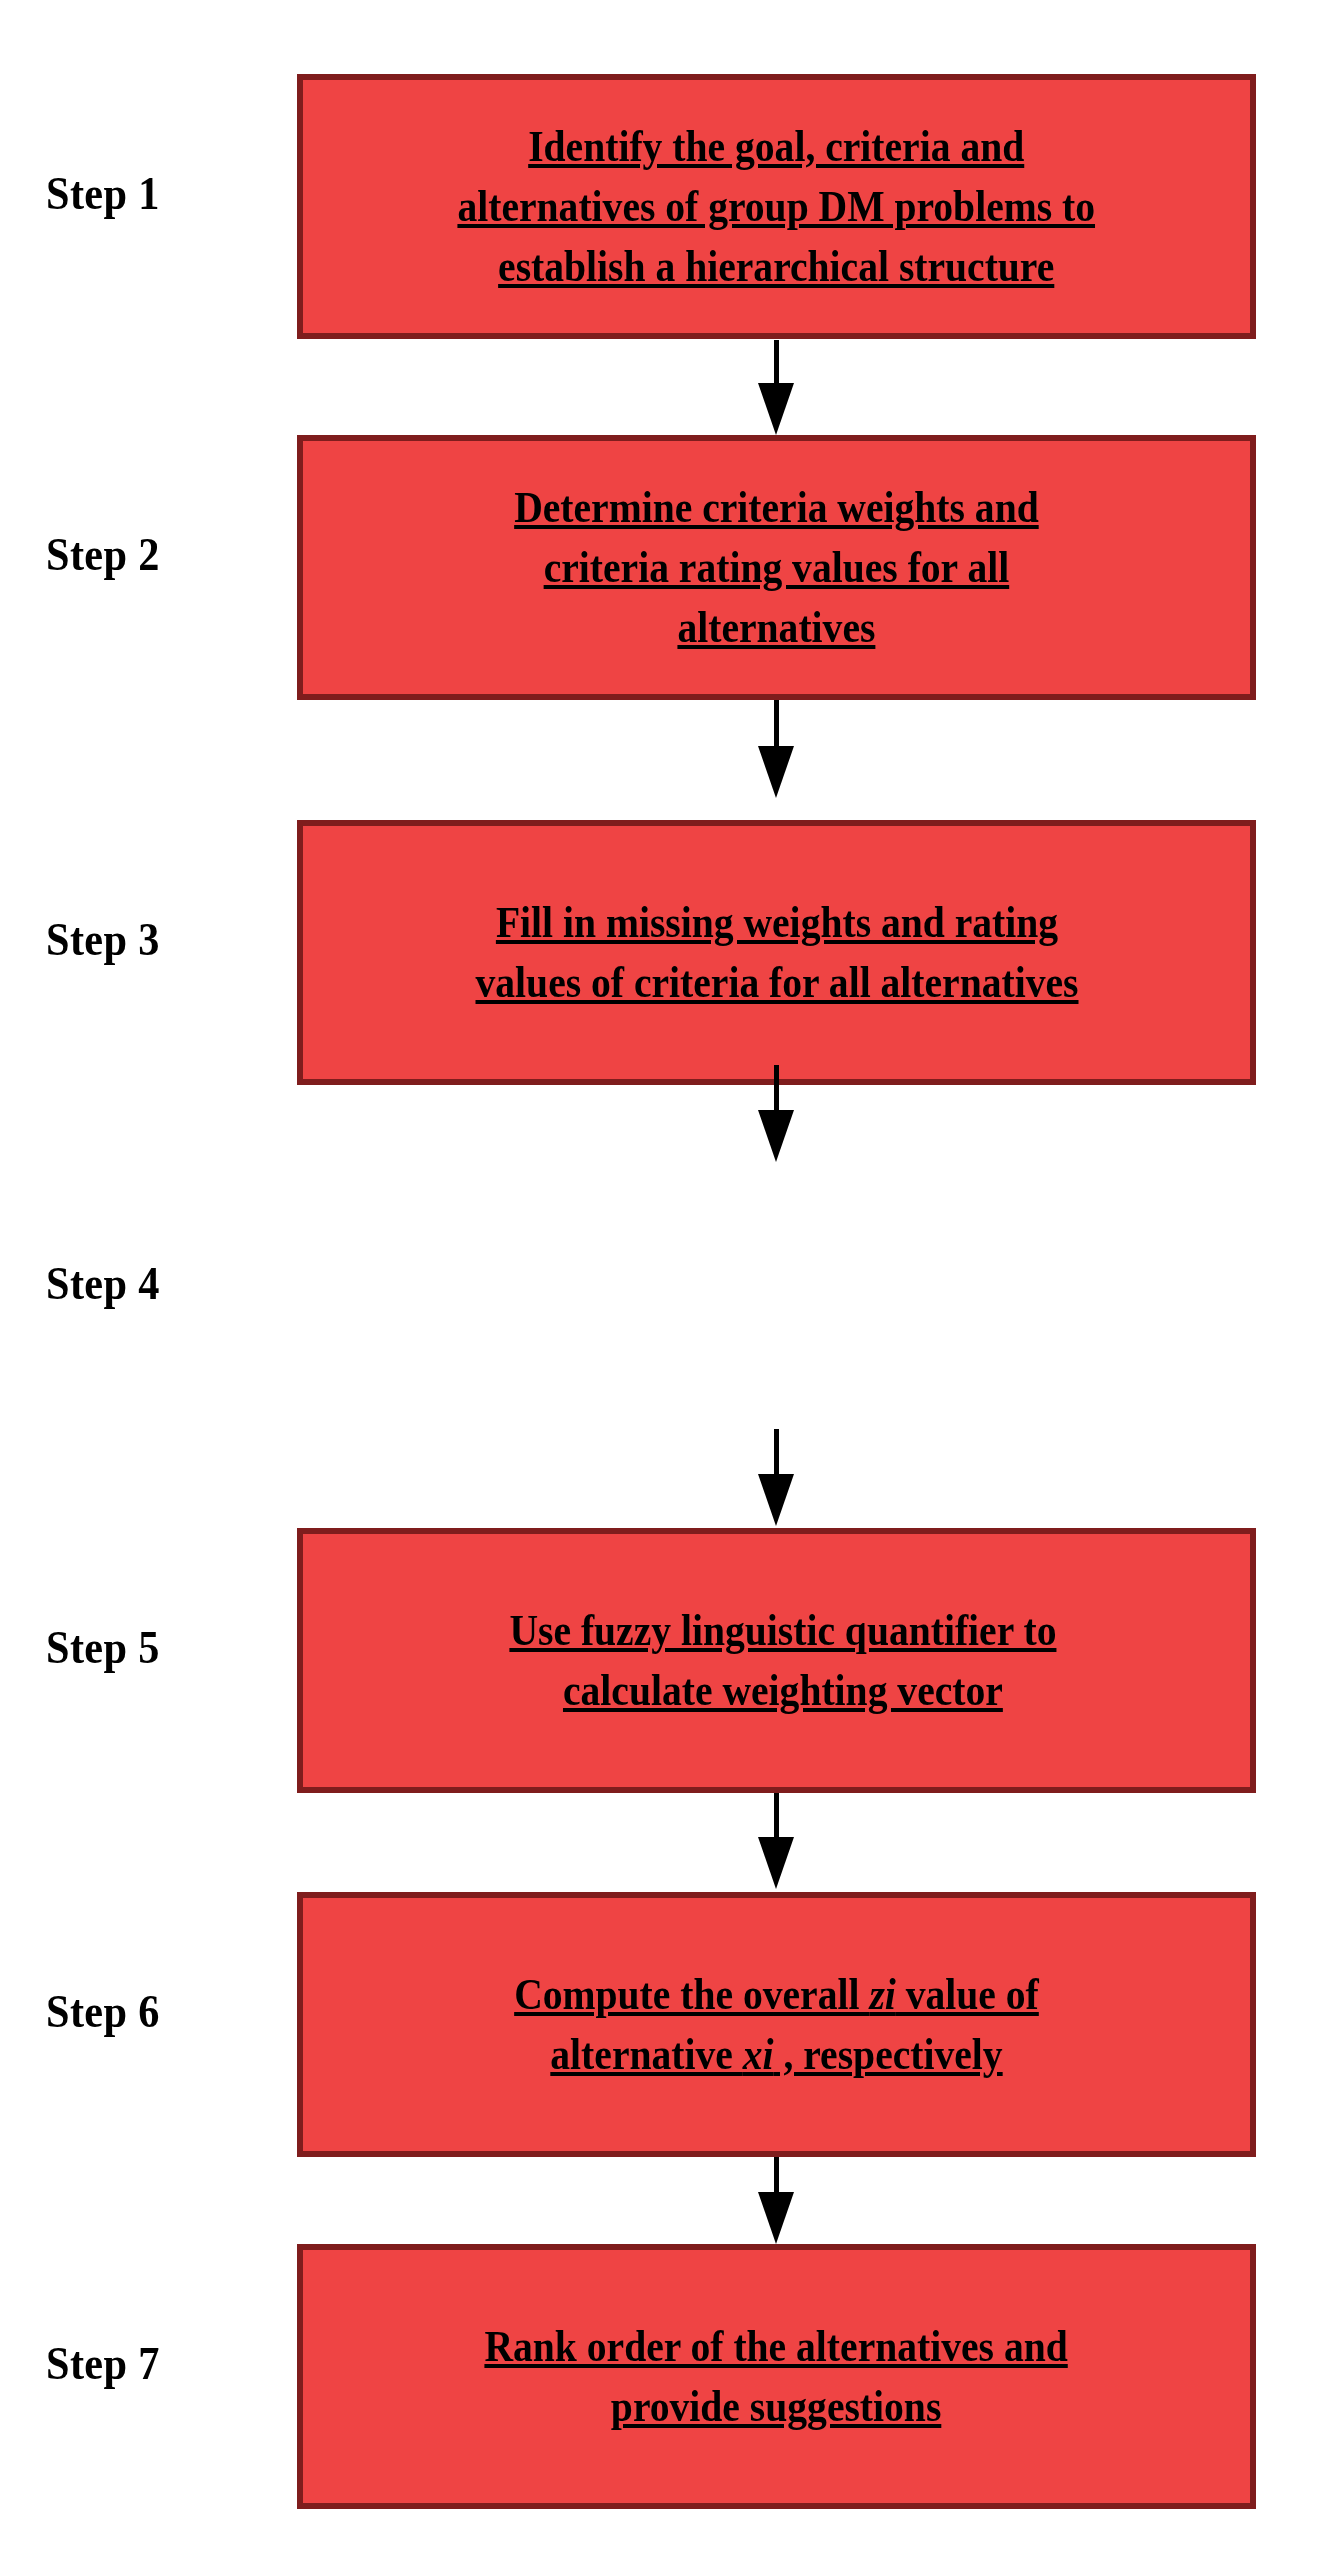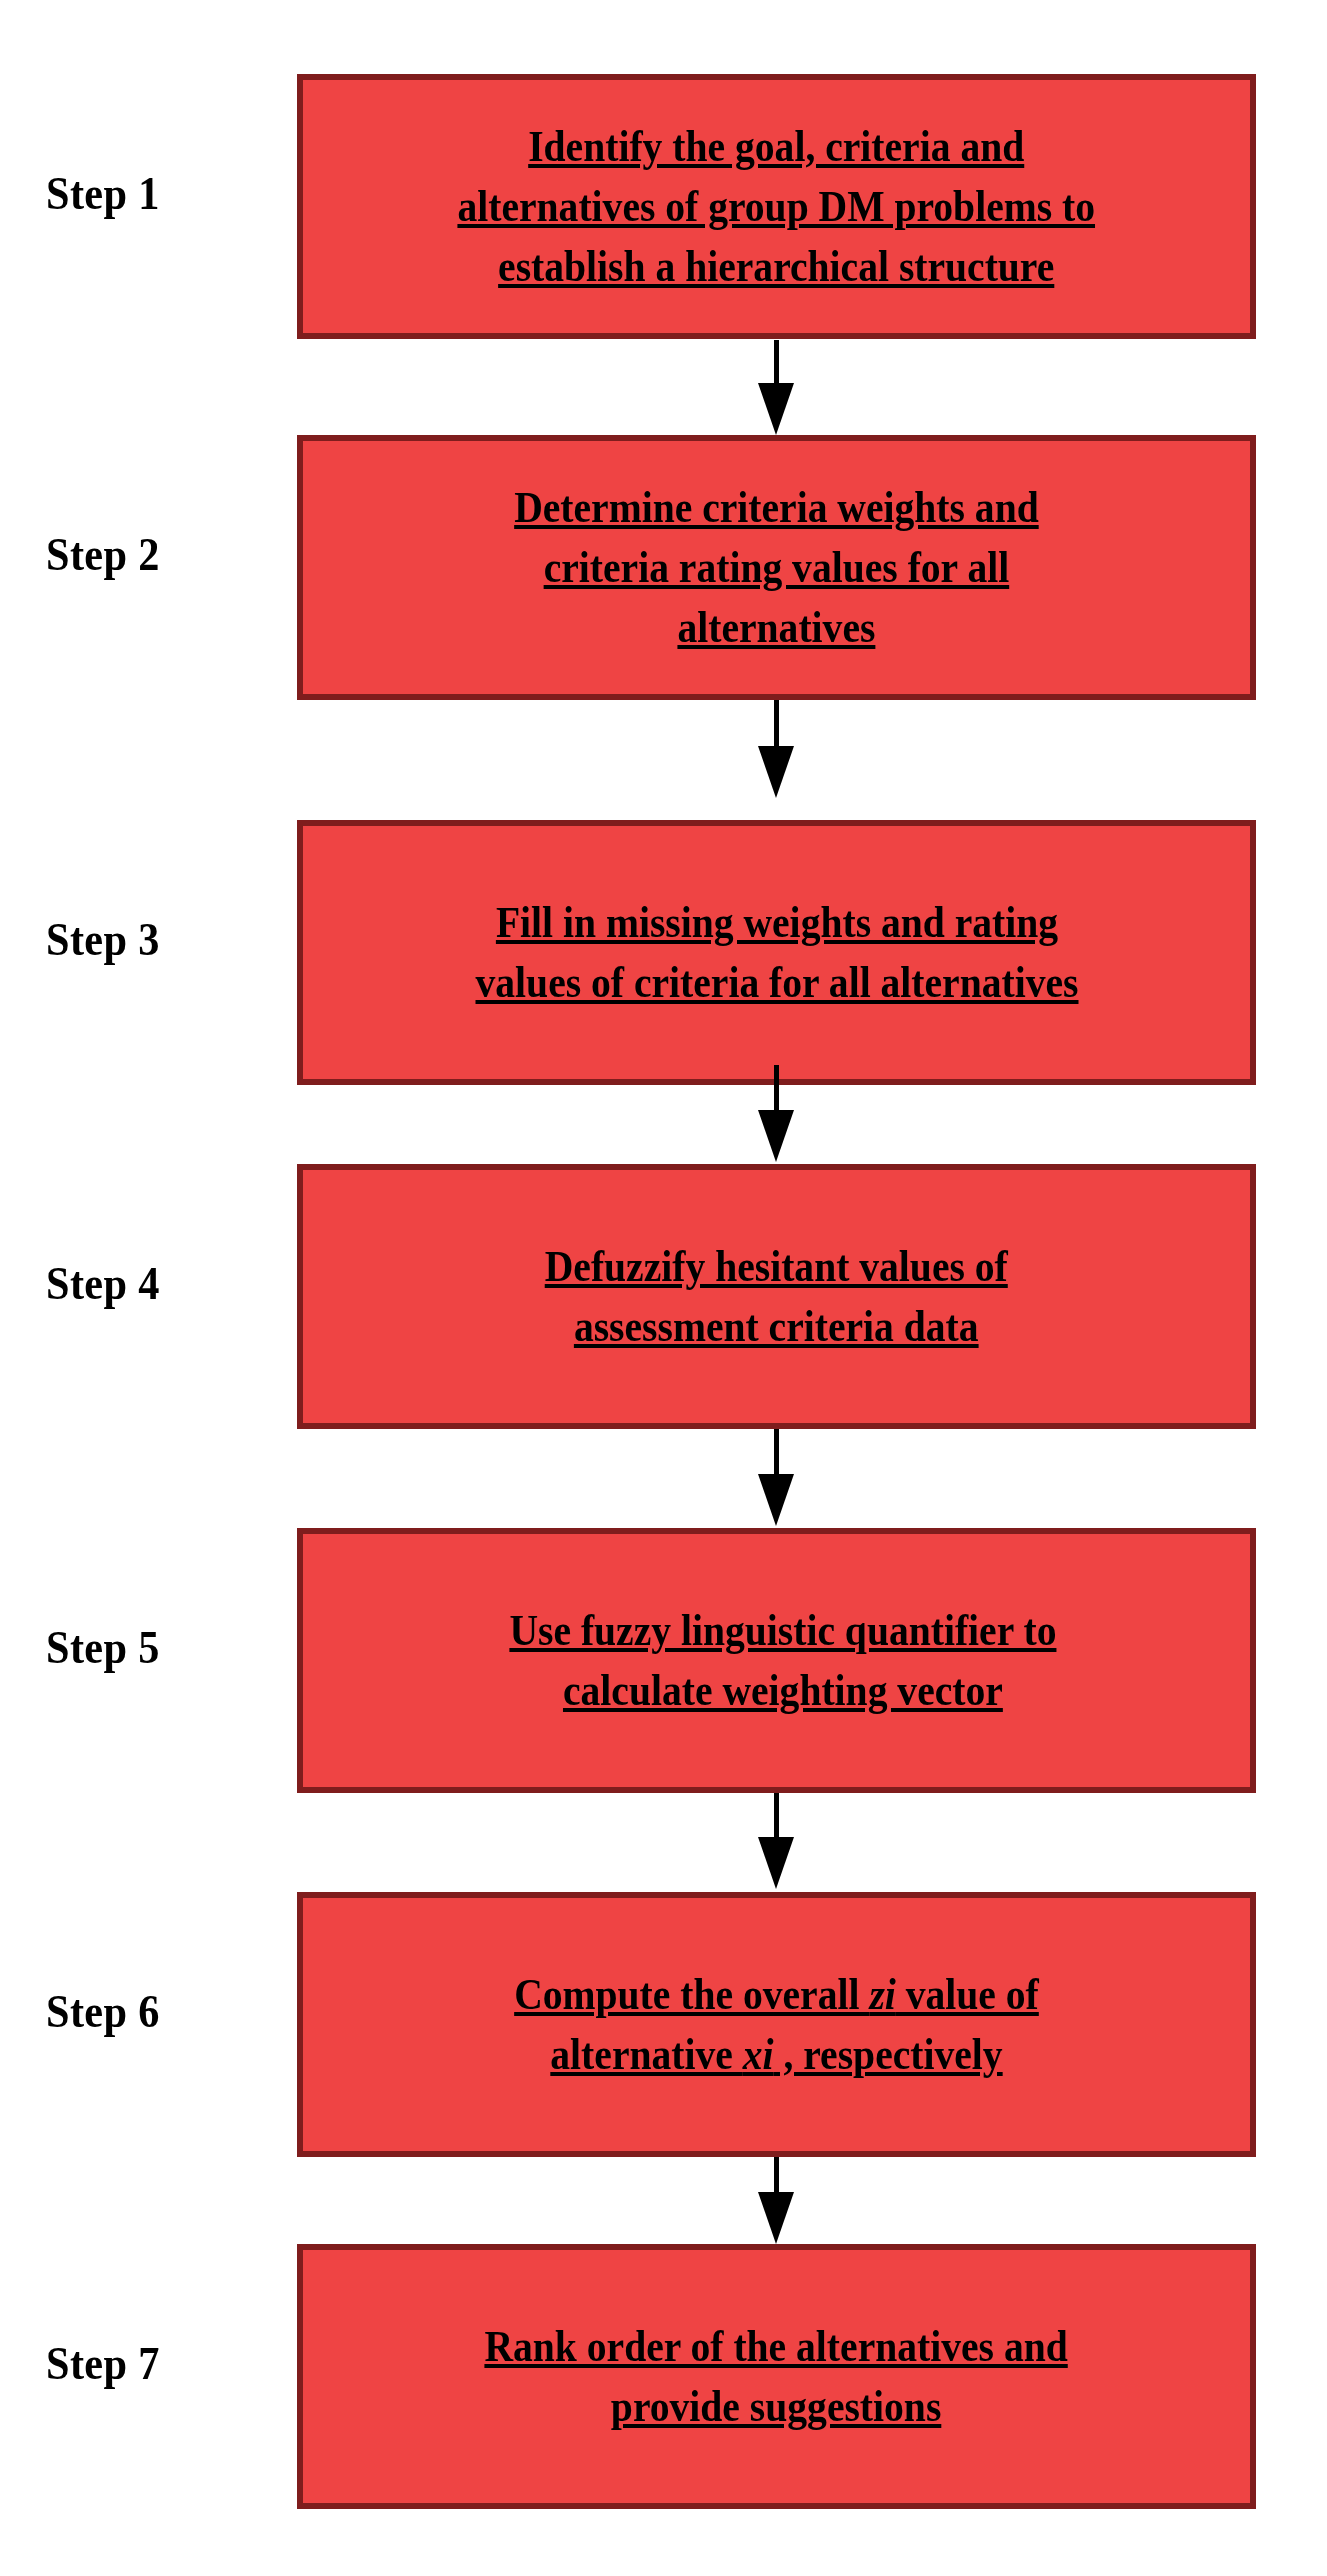--- a/index.html
+++ b/index.html
@@ -131,23 +131,20 @@
     </div>
   </div>
 
   <div class="connector" style="top:1065px;height:99px;">
     <div class="shaft" style="height:48px;"></div>
     <div class="head" style="top:45px;"></div>
   </div>
 
   <div class="step-row" style="top:1164px;height:234px;">
     <div class="step-label" style="top:93px;">Step 4</div>
-    <div class="step-box" style="top:0px;height:265px;">
-      <div class="step-text"><span>Defuzzify hesitant values of</span><br><span>assessment criteria data</span></div>
-    </div>
   </div>
 
   <div class="connector" style="top:1429px;height:99px;">
     <div class="shaft" style="height:48px;"></div>
     <div class="head" style="top:45px;"></div>
   </div>
 
   <div class="step-row" style="top:1528px;height:265px;">
     <div class="step-label" style="top:93px;">Step 5</div>
     <div class="step-box" style="top:0px;height:265px;padding-left:12px;">

